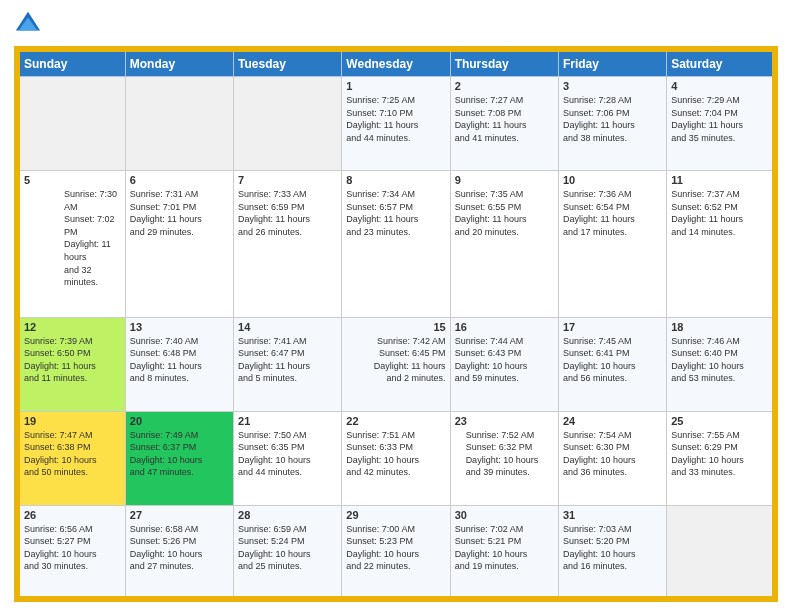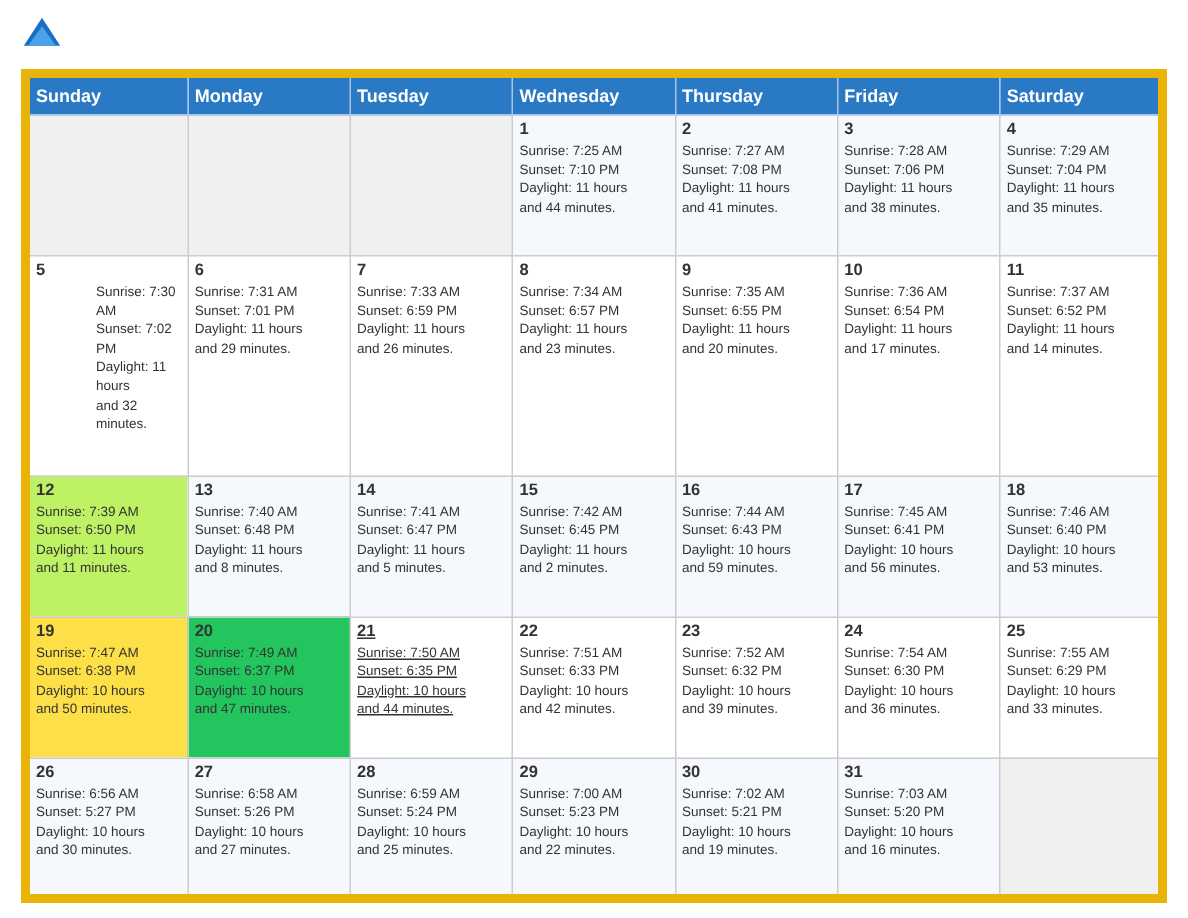--- a/index.html
+++ b/index.html
@@ -232,21 +232,21 @@
 Daylight: 11 hours
 and 8 minutes.</div>
           </td>
           <td style="background: rgb(245, 248, 252);">
             <span class="day-number">14</span>
             <div class="day-info" style="white-space: pre-line;">Sunrise: 7:41 AM
 Sunset: 6:47 PM
 Daylight: 11 hours
 and 5 minutes.</div>
           </td>
-          <td style="background: rgb(245, 248, 252);">
+          <td style="background: rgb(245, 248, 252); text-align: right;">
             <span class="day-number">15</span>
             <div class="day-info" style="white-space: pre-line;">Sunrise: 7:42 AM
 Sunset: 6:45 PM
 Daylight: 11 hours
 and 2 minutes.</div>
           </td>
           <td style="background: rgb(245, 248, 252);">
             <span class="day-number">16</span>
             <div class="day-info" style="white-space: pre-line;">Sunrise: 7:44 AM
 Sunset: 6:43 PM
@@ -276,37 +276,37 @@
 Daylight: 10 hours
 and 50 minutes.</div>
           </td>
           <td style="background: #22c55e;">
             <span class="day-number">20</span>
             <div class="day-info" style="white-space: pre-line;">Sunrise: 7:49 AM
 Sunset: 6:37 PM
 Daylight: 10 hours
 and 47 minutes.</div>
           </td>
-          <td style="background: rgb(255, 255, 255); text-decoration: underline;">
+          <td style="background: rgb(255, 255, 255);">
             <span class="day-number">21</span>
             <div class="day-info" style="white-space: pre-line;">Sunrise: 7:50 AM
 Sunset: 6:35 PM
 Daylight: 10 hours
 and 44 minutes.</div>
           </td>
           <td style="background: rgb(255, 255, 255);">
             <span class="day-number">22</span>
             <div class="day-info" style="white-space: pre-line;">Sunrise: 7:51 AM
 Sunset: 6:33 PM
 Daylight: 10 hours
 and 42 minutes.</div>
           </td>
           <td style="background: rgb(255, 255, 255);">
             <span class="day-number">23</span>
-            <div class="day-info" style="white-space: pre-line;">Sunrise: 7:52 AM
+            <div class="day-info" style="white-space: pre-line; margin-left: 11px;">Sunrise: 7:52 AM
 Sunset: 6:32 PM
 Daylight: 10 hours
 and 39 minutes.</div>
           </td>
           <td style="background: rgb(255, 255, 255);">
             <span class="day-number">24</span>
             <div class="day-info" style="white-space: pre-line;">Sunrise: 7:54 AM
 Sunset: 6:30 PM
 Daylight: 10 hours
 and 36 minutes.</div>

